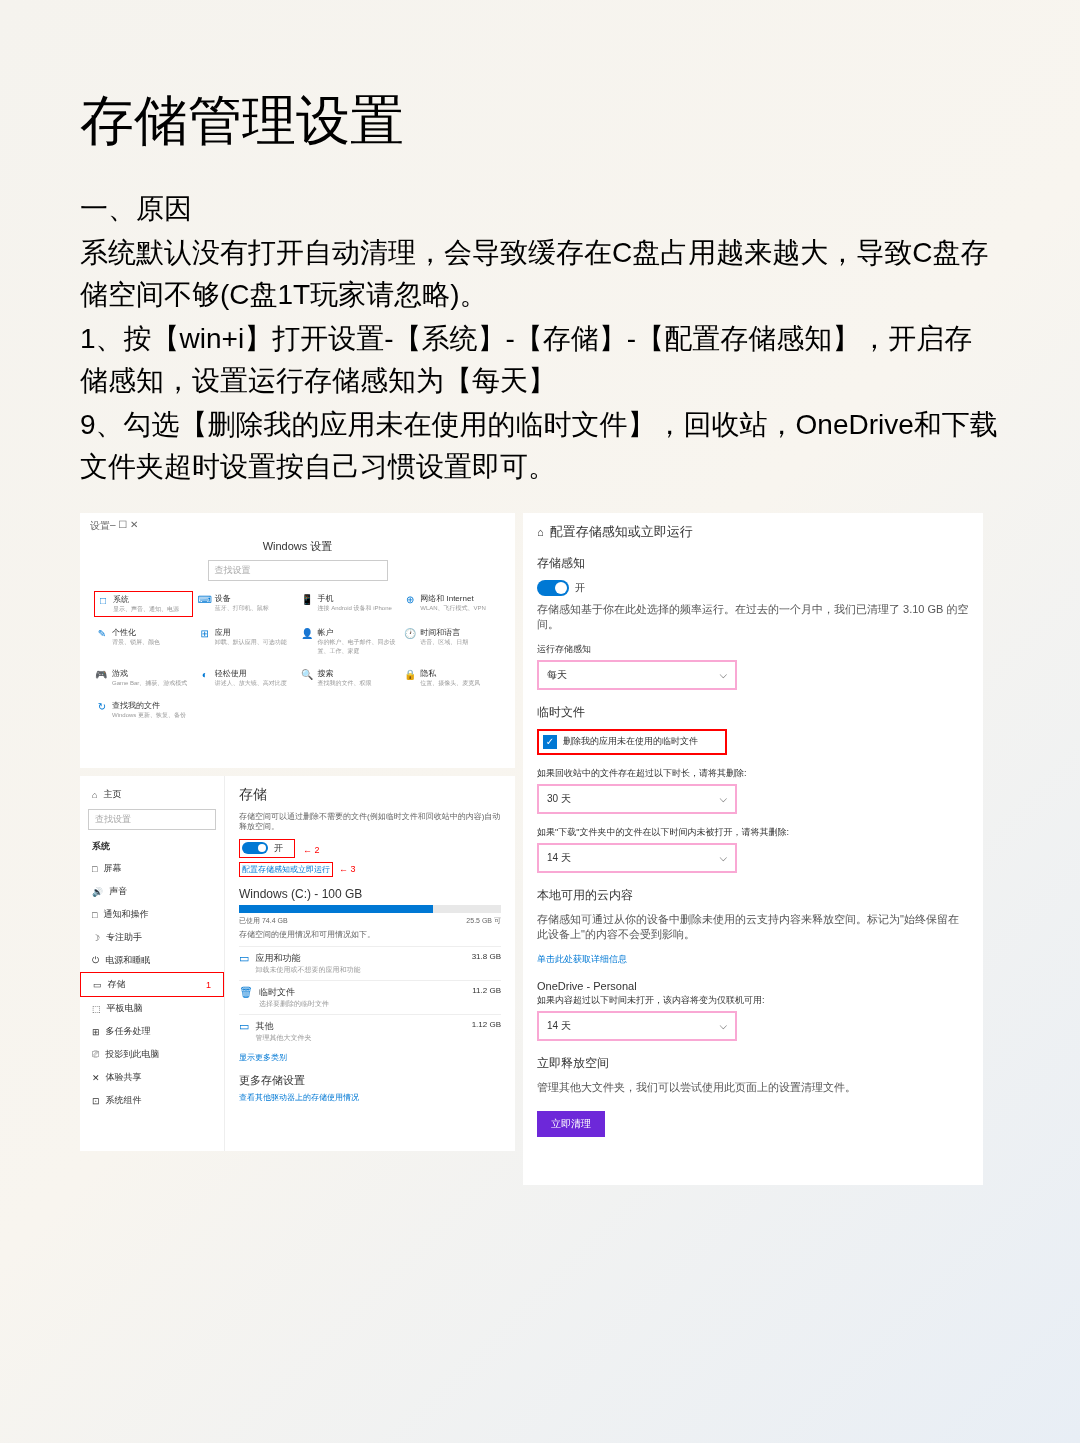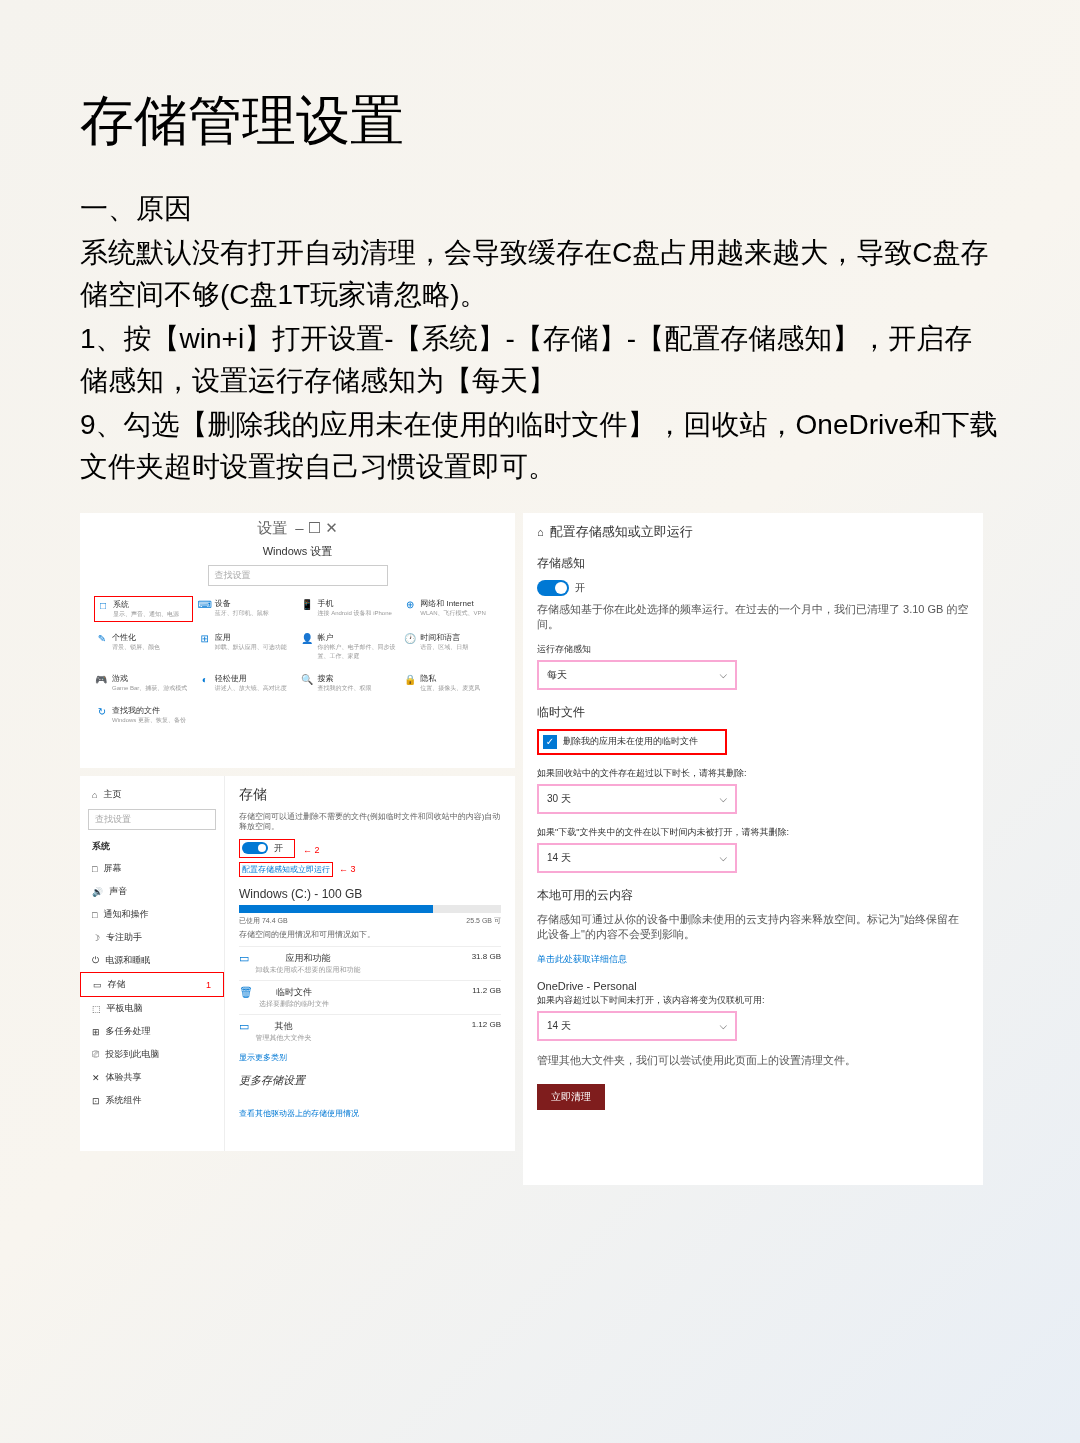--- a/index.html
+++ b/index.html
@@ -8,21 +8,21 @@
 .title { font-size: 54px; font-weight: 400; text-align: left; margin-bottom: 30px; }
 .body-text { font-size: 28px; line-height: 1.5; color: #000; }
 .body-text p { margin-bottom: 2px; }
 .screenshots { display: flex; gap: 8px; margin-top: 25px; padding: 0 0px; }
 .left-col { width: 435px; display: flex; flex-direction: column; gap: 8px; }
 .right-col { width: 460px; }
 .panel { background: #fff; font-size: 10px; color: #333; }
 
 
 .panel1 { height: 255px; padding: 6px 10px; }
-.p1-header { display: flex; justify-content: center; font-size: 15px; color: #666; gap: 8px; }
+.p1-header { display: flex; justify-content: flex-start; font-size: 10px; color: #666; }
 .p1-title { text-align: center; font-size: 11px; margin: 6px 0; color: #333; }
 .p1-search { width: 180px; margin: 0 auto 10px; border: 1px solid #ccc; padding: 3px 6px; font-size: 9px; color: #aaa; display: flex; align-items: center; }
 .p1-grid { display: grid; grid-template-columns: repeat(4, 1fr); gap: 8px 4px; padding: 0 4px; }
 .p1-item { display: flex; gap: 4px; align-items: flex-start; font-size: 8px; padding: 2px; }
 .p1-item.highlighted { border: 1px solid red; }
 .p1-icon { width: 12px; height: 12px; display: flex; align-items: center; justify-content: center; font-size: 10px; color: #0078d4; }
 .p1-text { display: flex; flex-direction: column; }
 .p1-label { color: #333; font-size: 8px; }
 .p1-desc { color: #999; font-size: 6px; }
 .p1-single { display: flex; gap: 4px; margin-top: 8px; padding: 0 4px; }
@@ -46,46 +46,46 @@
 .p2-arrow-2 { color: red; font-size: 9px; }
 .p2-link-row { display: flex; align-items: center; gap: 6px; margin-bottom: 10px; }
 .p2-link { font-size: 8px; color: #0078d4; border: 1px solid red; padding: 1px 2px; }
 .p2-drive-title { font-size: 12px; margin-bottom: 4px; }
 .p2-progress { height: 8px; background: #e8e8e8; margin-bottom: 3px; position: relative; }
 .p2-progress-fill { position: absolute; left: 0; top: 0; height: 100%; background: #0078d4; width: 74%; }
 .p2-progress-labels { display: flex; justify-content: space-between; font-size: 7px; color: #666; margin-bottom: 4px; }
 .p2-item-row { display: flex; justify-content: space-between; align-items: flex-start; padding: 5px 0; border-top: 1px solid #eee; }
 .p2-item-left { display: flex; gap: 6px; }
 .p2-item-icon { color: #0078d4; font-size: 11px; }
-.p2-item-name { font-size: 9px; text-align: center; }
+.p2-item-name { font-size: 9px; }
 .p2-item-sub { font-size: 7px; color: #999; }
 .p2-item-size { font-size: 8px; color: #333; }
 .p2-more { font-size: 8px; color: #0078d4; margin: 4px 0 10px; }
-.p2-subtitle { font-size: 11px; margin-bottom: 20px; font-style: italic; }
+.p2-subtitle { font-size: 11px; margin-bottom: 4px; }
 .p2-sublink { font-size: 8px; color: #0078d4; }
 
 
 .panel3 { height: 672px; padding: 10px 14px; }
 .p3-crumb { display: flex; align-items: center; gap: 6px; font-size: 13px; margin-bottom: 14px; }
 .p3-crumb-icon { font-size: 11px; }
 .p3-section-title { font-size: 12px; margin: 14px 0 8px; }
 .p3-toggle-row { display: flex; align-items: center; gap: 6px; margin-bottom: 6px; }
 .p3-toggle { width: 32px; height: 16px; background: #0078d4; border-radius: 8px; position: relative; }
 .p3-toggle::after { content: ''; position: absolute; right: 2px; top: 2px; width: 12px; height: 12px; background: #fff; border-radius: 50%; }
 .p3-toggle-label { font-size: 10px; }
 .p3-desc { font-size: 11px; color: #555; line-height: 1.4; margin-bottom: 10px; }
 .p3-field-label { font-size: 9px; color: #333; margin-bottom: 4px; }
 .p3-select { border: 2px solid #f9a8d4; padding: 6px 24px 6px 8px; font-size: 10px; width: 200px; position: relative; margin-bottom: 12px; }
 .p3-select::after { content: '⌵'; position: absolute; right: 8px; top: 50%; transform: translateY(-50%); color: #666; }
 .p3-check-row { display: flex; align-items: center; gap: 6px; border: 2px solid red; padding: 4px; width: 190px; margin-bottom: 12px; }
 .p3-checkbox { width: 14px; height: 14px; background: #0078d4; color: #fff; display: flex; align-items: center; justify-content: center; font-size: 10px; }
 .p3-check-label { font-size: 9px; }
 .p3-link { font-size: 9px; color: #0078d4; margin-bottom: 14px; display: block; }
 .p3-onedrive-title { font-size: 11px; margin-bottom: 2px; margin-top: 4px; }
-.p3-button { background: #7f1d1d; color: #fff; padding: 6px 14px; font-size: 10px; display: inline-block; margin-top: 6px; }
+.p3-button { background: #6d28d9; color: #fff; padding: 6px 14px; font-size: 10px; display: inline-block; margin-top: 6px; }
 </style>
 </head>
 <body>
 
 <div class="container">
   <h1 class="title">存储管理设置</h1>
   <div class="body-text">
     <p>一、原因</p>
     <p>系统默认没有打开自动清理，会导致缓存在C盘占用越来越大，导致C盘存储空间不够(C盘1T玩家请忽略)。</p>
     <p>1、按【win+i】打开设置-【系统】-【存储】-【配置存储感知】，开启存储感知，设置运行存储感知为【每天】</p>
@@ -344,18 +344,19 @@
         <div class="p3-field-label">如果"下载"文件夹中的文件在以下时间内未被打开，请将其删除:</div>
         <div class="p3-select">14 天</div>
 
         <div class="p3-section-title">本地可用的云内容</div>
         <div class="p3-desc">存储感知可通过从你的设备中删除未使用的云支持内容来释放空间。标记为"始终保留在此设备上"的内容不会受到影响。</div>
         <span class="p3-link">单击此处获取详细信息</span>
         <div class="p3-onedrive-title">OneDrive - Personal</div>
         <div class="p3-field-label">如果内容超过以下时间未打开，该内容将变为仅联机可用:</div>
         <div class="p3-select">14 天</div>
 
+        <div class="p3-section-title">立即释放空间</div>
         <div class="p3-desc">管理其他大文件夹，我们可以尝试使用此页面上的设置清理文件。</div>
         <div class="p3-button">立即清理</div>
       </div>
     </div>
   </div>
 </div>
 
 </body></html>

